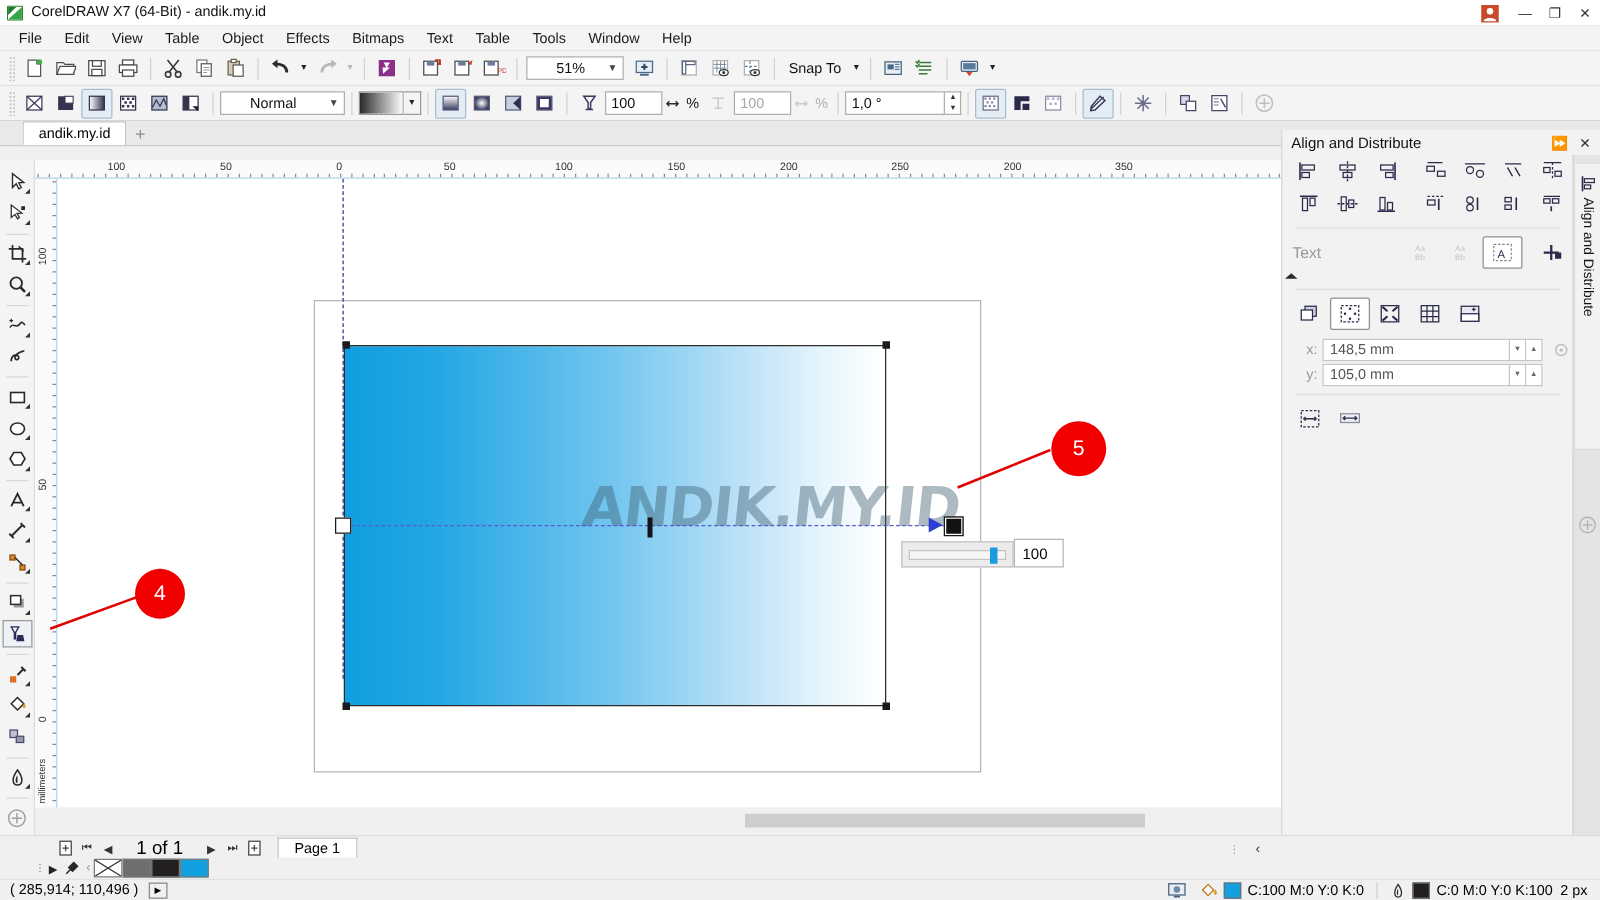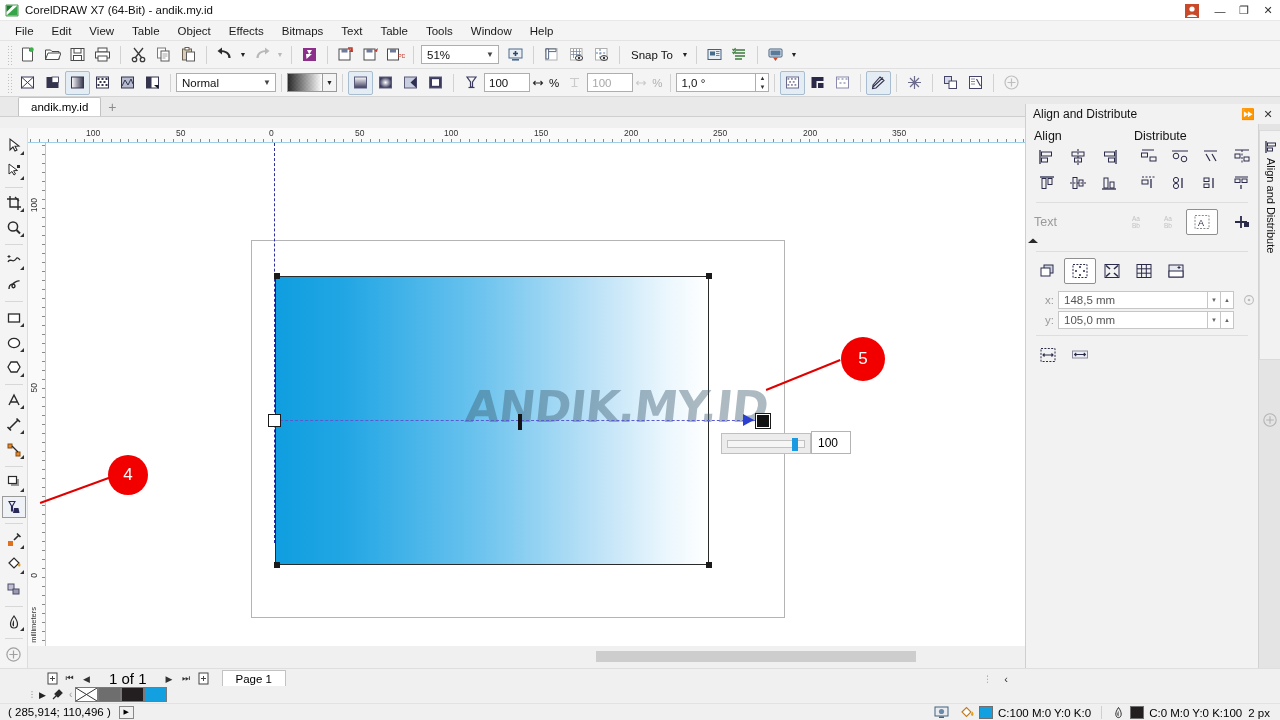--- a/index.html
+++ b/index.html
@@ -53,21 +53,21 @@
     border: 1px solid transparent; border-radius: 2px;
   }
   .tbtn.active { background: #e4ecf4; border: 1px solid #a8bdd0; }
   .dropbtn { display: flex; align-items: center; }
   .dd-arrow {
     width: 12px; height: 24px; display: flex; align-items: center; justify-content: center;
     font-size: 7px; color: #222;
   }
   .combo {
     height: 19px; border: 1px solid #aeaeae; background: #fff;
-    display: flex; align-items: center; font-size: 11.5px; padding-left: 5px;
+    display: flex; align-items: center; font-size: 11.5px; padding-left: 23px;
     position: relative; color: #111;
   }
   .combo .cv { flex: 1; }
   .combo .carat { width: 16px; text-align: center; font-size: 8px; color: #444; }
   .numbox {
     height: 19px; border: 1px solid #aeaeae; background: #fff;
     display: flex; align-items: center; font-size: 11.5px; padding: 0 4px; color: #111;
   }
   .numbox.dim { color: #a8a8a8; background: #fff; }
   .spin { display: flex; flex-direction: column; width: 13px; height: 19px;
@@ -1214,24 +1214,20 @@
 
   <div class="docker">
     <div class="docker-head">
       <span>Align and Distribute</span>
       <span class="hbtn" style="right:24px">⏩</span>
       <span class="hbtn" style="right:4px">✕</span>
     </div>
 
     <div class="docker-body">
 
-      <div style="display:flex;padding:5px 0 1px 8px">
-        <span class="dsec-title" style="width:100px">Align</span>
-        <span class="dsec-title">Distribute</span>
-      </div>
 
       <div class="dgrid" style="padding-left:5px;align-items:center">
         <span class="dbtn">
           <svg width="20" height="18" viewBox="0 0 20 18">
               <path d="M3 2 v14" stroke="#2a2a4a" stroke-width="1.3"></path>
               <rect x="4.5" y="4" width="10" height="4" fill="none" stroke="#2a2a4a" stroke-width="1"></rect>
               <rect x="4.5" y="10" width="6" height="4" fill="none" stroke="#2a2a4a" stroke-width="1"></rect>
             </svg>
         </span>
         <span class="dbtn">

